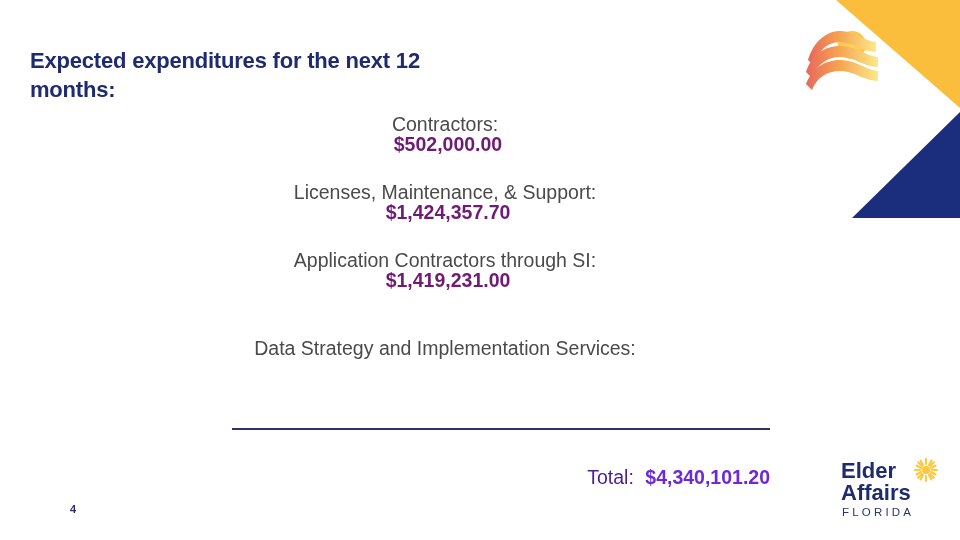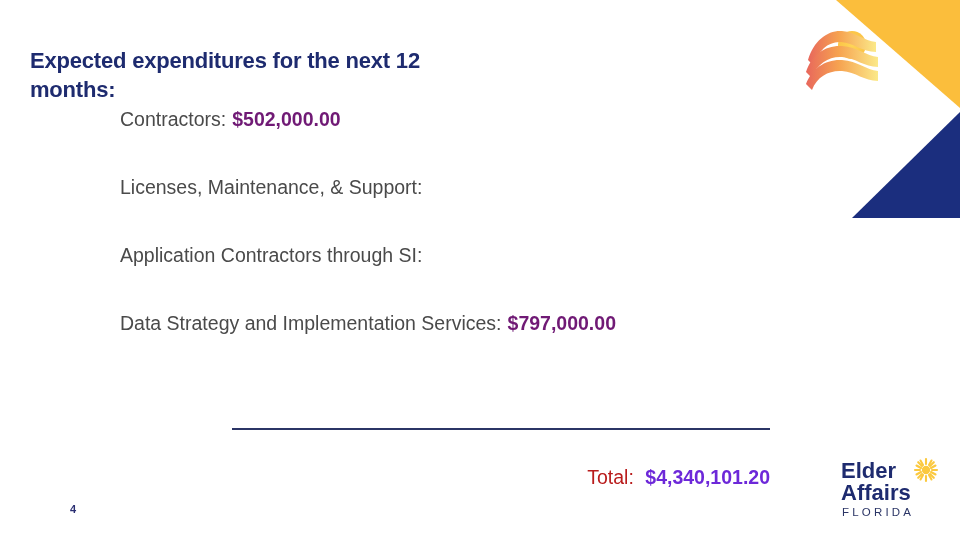--- a/index.html
+++ b/index.html
@@ -48,22 +48,23 @@
     text-align: right;
   }
   .line-item {
     font-size: 19.5px;
     color: #4a4a4a;
     line-height: 1;
     margin-bottom: 0px;
     height: 68px;
     display: flex;
     align-items: center;
-    justify-content: flex-start;
+    justify-content: flex-end;
     white-space: nowrap;
+    flex-direction: column;
   }
   .line-item .item-label {
     color: #4a4a4a;
     font-weight: normal;
   }
   .line-item .item-value {
     color: #701a75;
     font-weight: bold;
     margin-left: 6px;
   }
@@ -81,21 +82,21 @@
   
   #total-row {
     position: absolute;
     left: 120px;
     top: 466px;
     width: 650px;
     text-align: right;
     font-size: 19.5px;
     white-space: nowrap;
   }
-  #total-row .item-label { color: #b91c1c; }
+  #total-row .item-label { color: #4c1d95; }
   #total-row .item-value { color: #6d28d9; font-weight: bold; margin-left: 6px; }
 
   
   #page-number {
     position: absolute;
     left: 70px;
     top: 503px;
     font-size: 11px;
     font-weight: bold;
     color: #2b2f73;
@@ -145,29 +146,30 @@
 
 <div id="expenditure-list">
 
   <div class="line-item">
     <span class="item-label">Contractors:</span>
     <span class="item-value">$502,000.00</span>
   </div>
 
   <div class="line-item">
     <span class="item-label">Licenses, Maintenance, &amp; Support:</span>
+    <span class="item-value">$1,424,357.70</span>
   </div>
 
   <div class="line-item">
     <span class="item-label">Application Contractors through SI:</span>
+    <span class="item-value">$1,419,231.00</span>
   </div>
 
   <div class="line-item">
     <span class="item-label">Data Strategy and Implementation Services:</span>
-    <span class="item-value">$797,000.00</span>
   </div>
 
 
 </div>
 
 <div id="total-divider"></div>
 
 <div id="total-row">
   <span class="item-label">Total:</span>
   <span class="item-value">$4,340,101.20</span>

